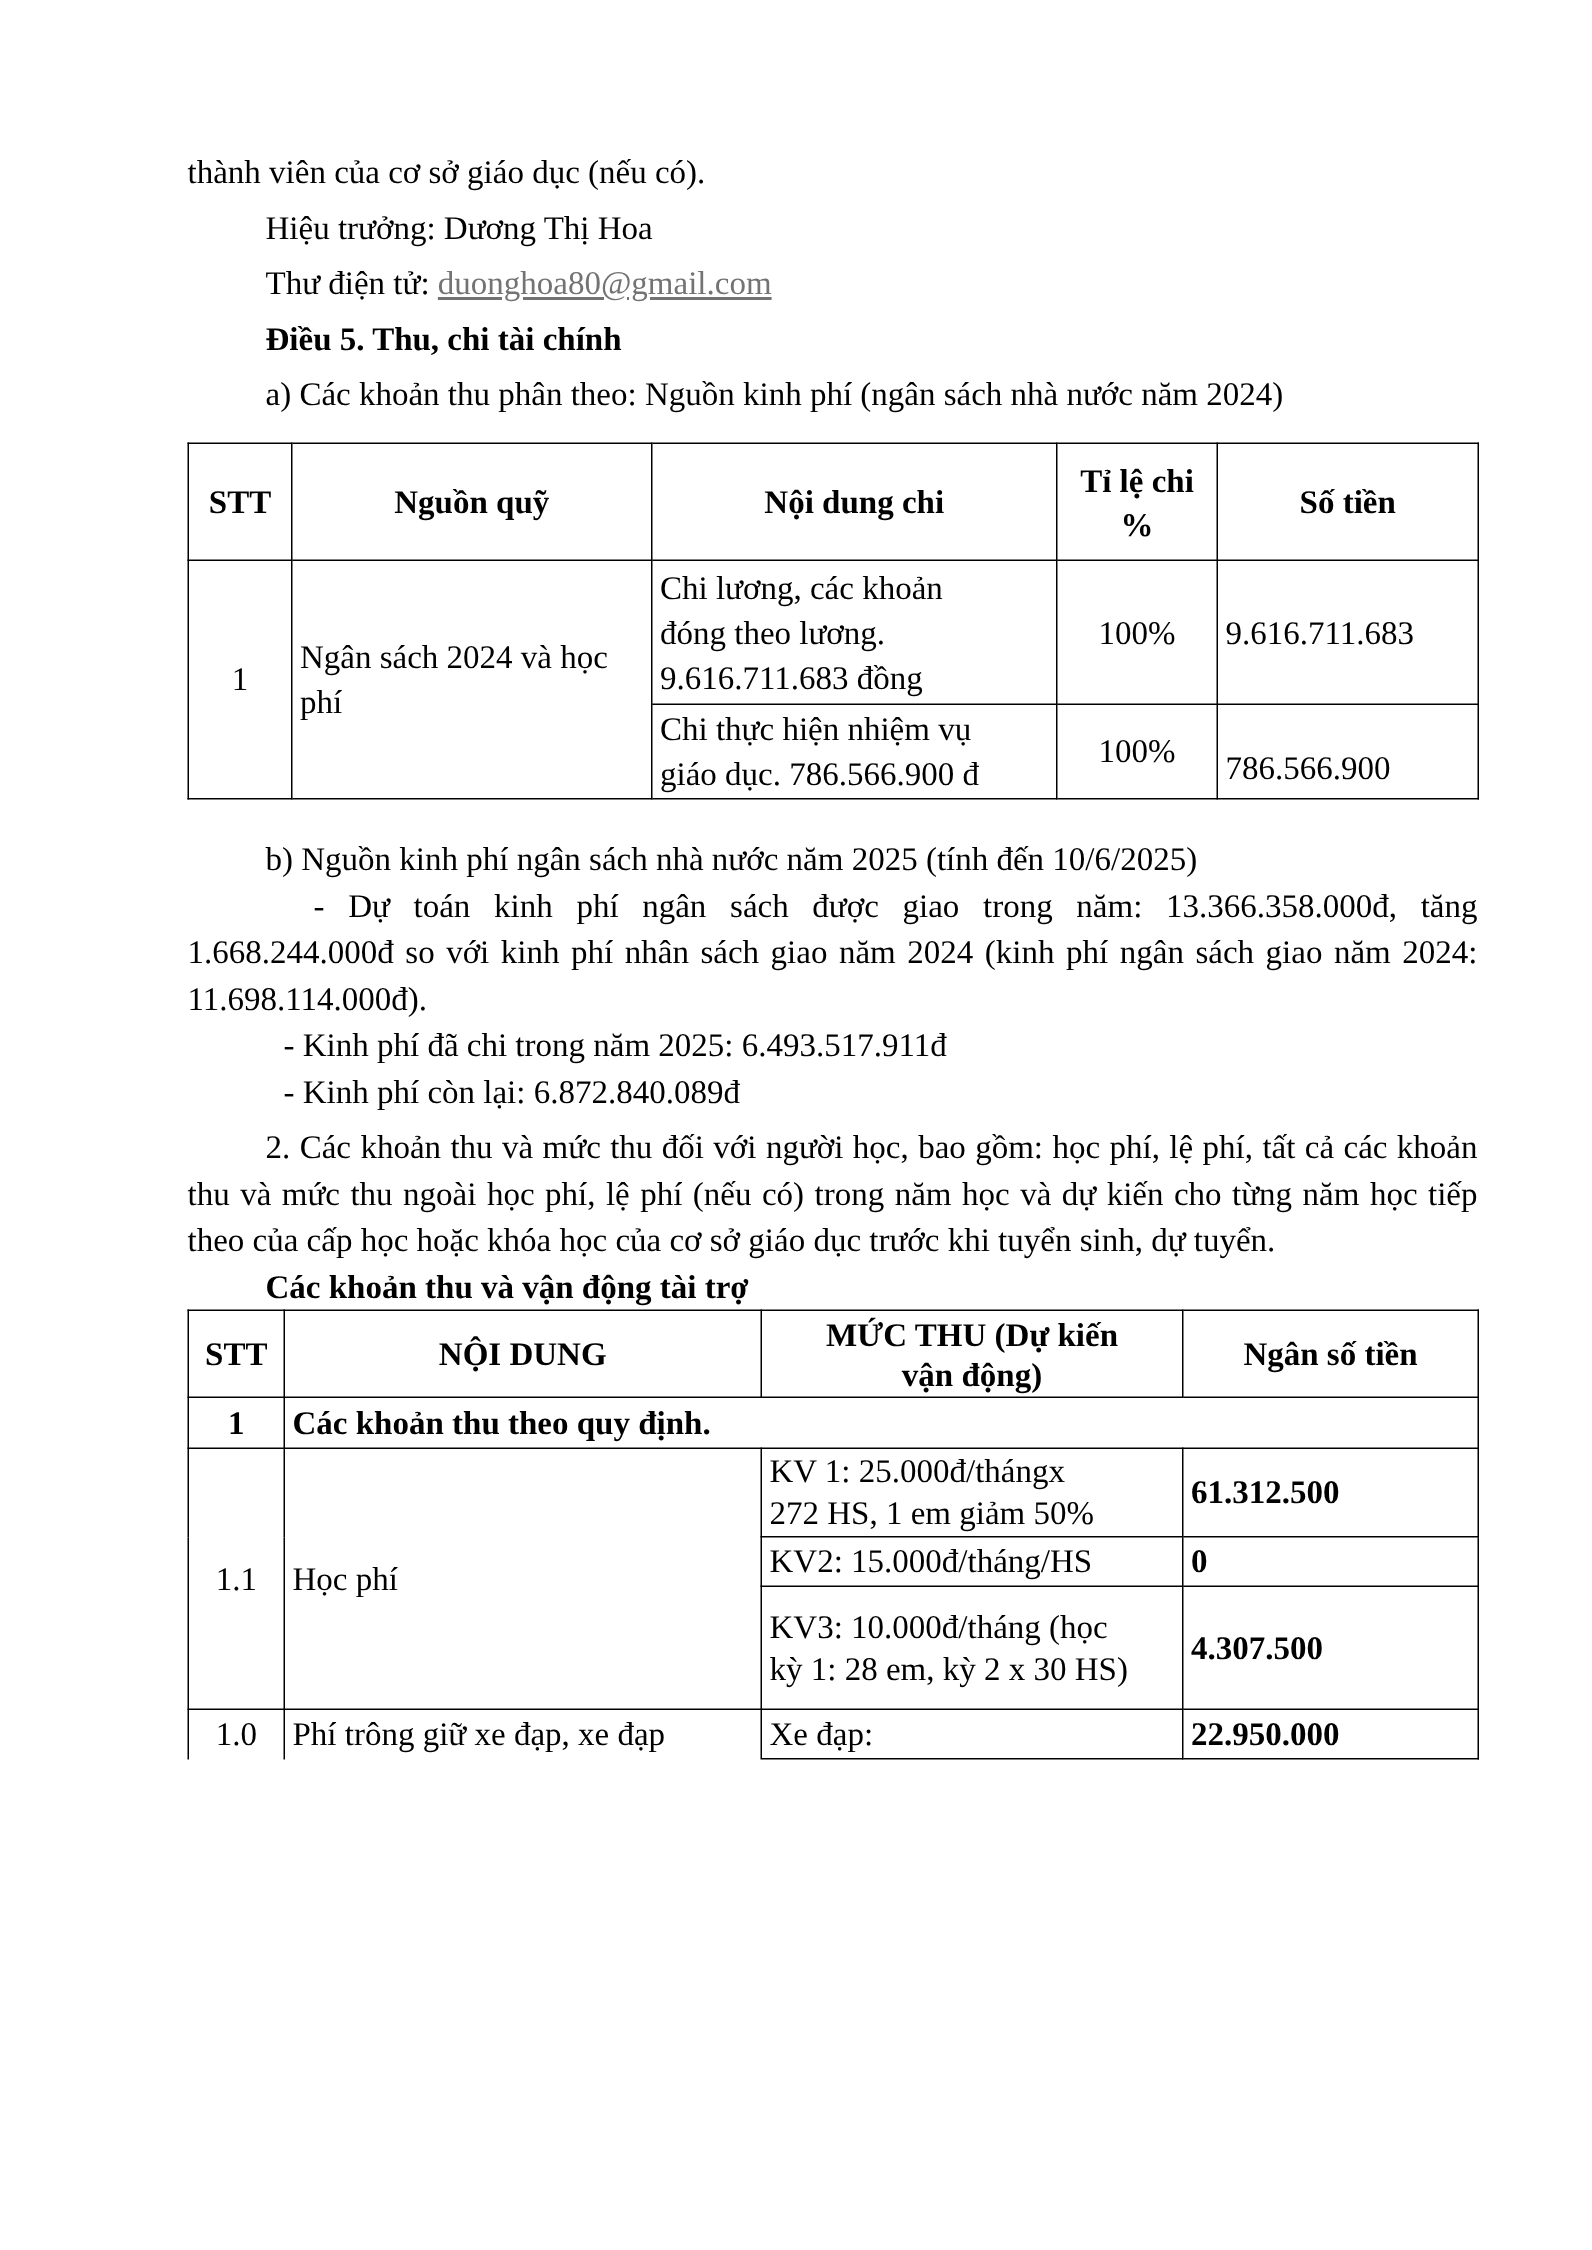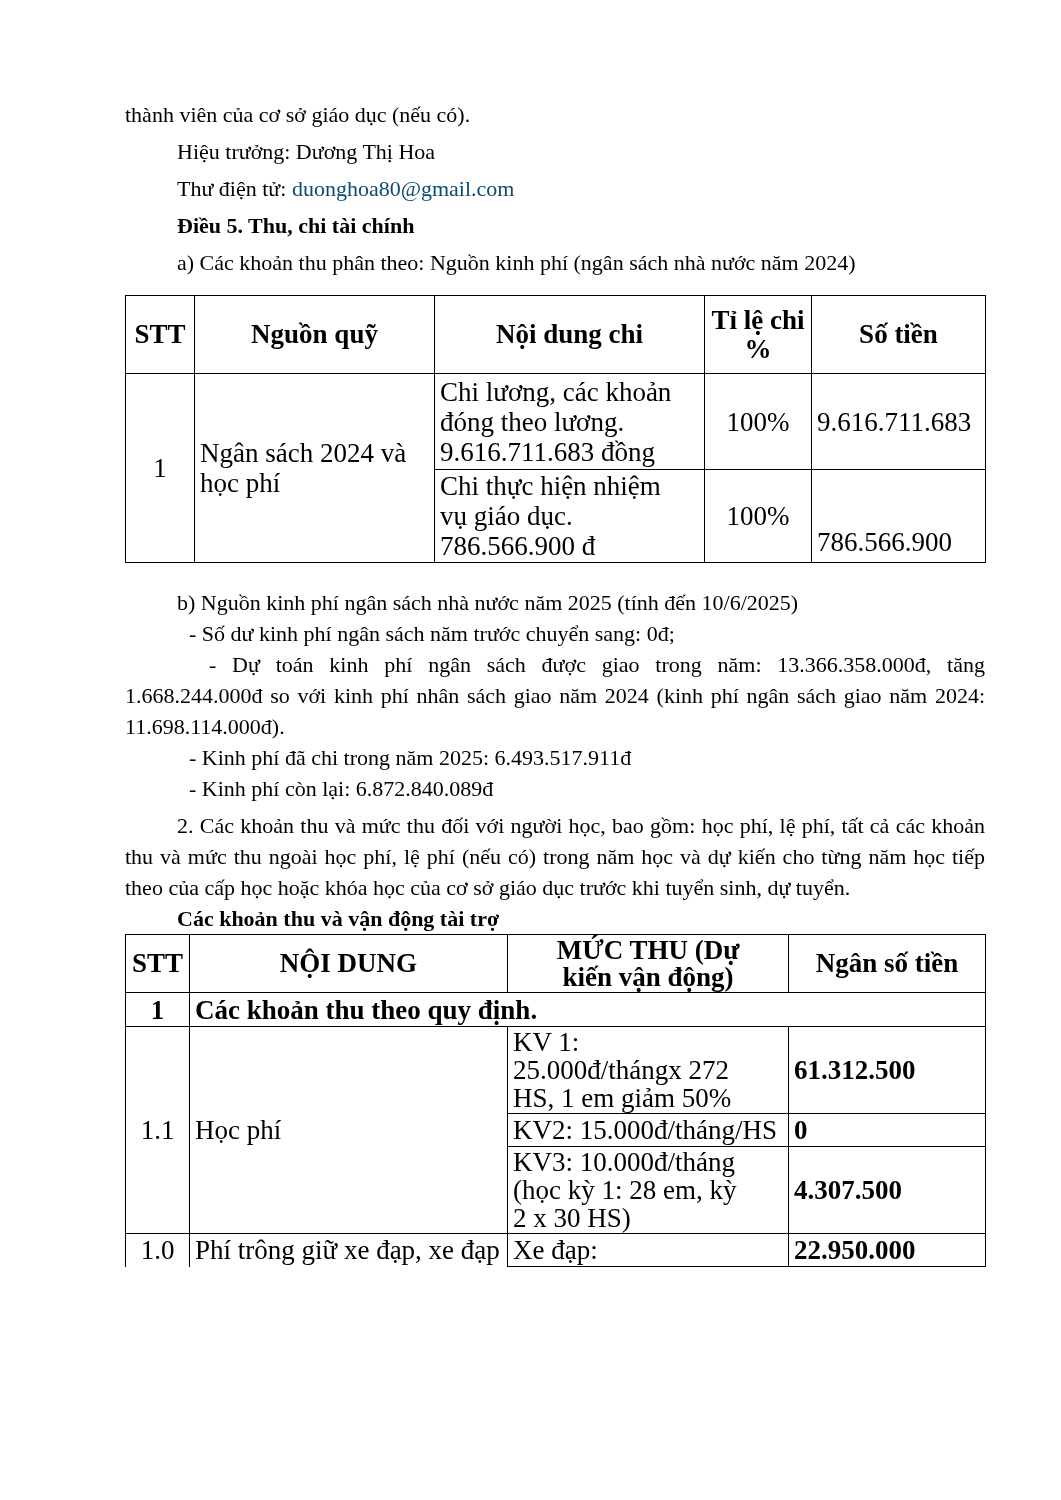--- a/index.html
+++ b/index.html
@@ -13,24 +13,24 @@
 
   
   p.ln  { font-size:22px; line-height:37px; }
   p.ln2 { font-size:22px; line-height:31px; }
   .ind   { padding-left:52px; }
   .pind  { text-indent:52px; }
   .dash  { padding-left:64px; }
   .pindb { text-indent:84px; }
   .just  { text-align:justify; }
   .bold  { font-weight:bold; }
-  a.link { color:#0c4a6e; cursor:pointer; }
+  a.link { color:#737373; text-decoration:underline; cursor:pointer; }
 
   
-  table { border-collapse:collapse; table-layout:fixed; width:860px; font-size:27px; }
+  table { border-collapse:collapse; table-layout:fixed; width:860px; font-size:22px; }
   td,th { border:1.5px solid #000; padding:1px 5px; vertical-align:middle; overflow:hidden; }
   th { font-weight:bold; text-align:center; }
 
   .t1 { margin-top:14px; }
   .t1 .hrow  { height:78px; }
   .t1 .hrow th { line-height:29px; }
   .t1 .rowA  { height:96px; }
   .t1 .rowB  { height:62px; }
   .t1 td { line-height:30px; }
   .cc    { text-align:center; }
@@ -96,21 +96,20 @@
       <td>
             <div class="cw1">Chi thực hiện nhiệm vụ giáo dục. 786.566.900 đ</div>
           </td>
       <td class="cc">100%</td>
       <td class="amt amt-b">786.566.900</td>
     </tr>
   </tbody>
     </table>
 
   <p class="ln2 ind mt-b">b) Nguồn kinh phí ngân sách nhà nước năm 2025 (tính đến 10/6/2025)</p>
-  <p class="ln2 dash">- Số dư kinh phí ngân sách năm trước chuyển sang: 0đ;</p>
   <p class="ln2 just pindb">- Dự toán kinh phí ngân sách được giao trong năm: 13.366.358.000đ, tăng 1.668.244.000đ so với kinh phí nhân sách giao năm 2024 (kinh phí ngân sách giao năm 2024: 11.698.114.000đ).</p>
   <p class="ln2 dash">- Kinh phí đã chi trong năm 2025: 6.493.517.911đ</p>
   <p class="ln2 dash">- Kinh phí còn lại: 6.872.840.089đ</p>
 
   <p class="ln2 just pind mt-p2">2. Các khoản thu và mức thu đối với người học, bao gồm: học phí, lệ phí, tất cả các khoản thu và mức thu ngoài học phí, lệ phí (nếu có) trong năm học và dự kiến cho từng năm học tiếp theo của cấp học hoặc khóa học của cơ sở giáo dục trước khi tuyển sinh, dự tuyển.</p>
   <p class="ln2 ind bold">Các khoản thu và vận động tài trợ</p>
 
   <table class="t2">
     <colgroup>
         <col style="width:64px">

